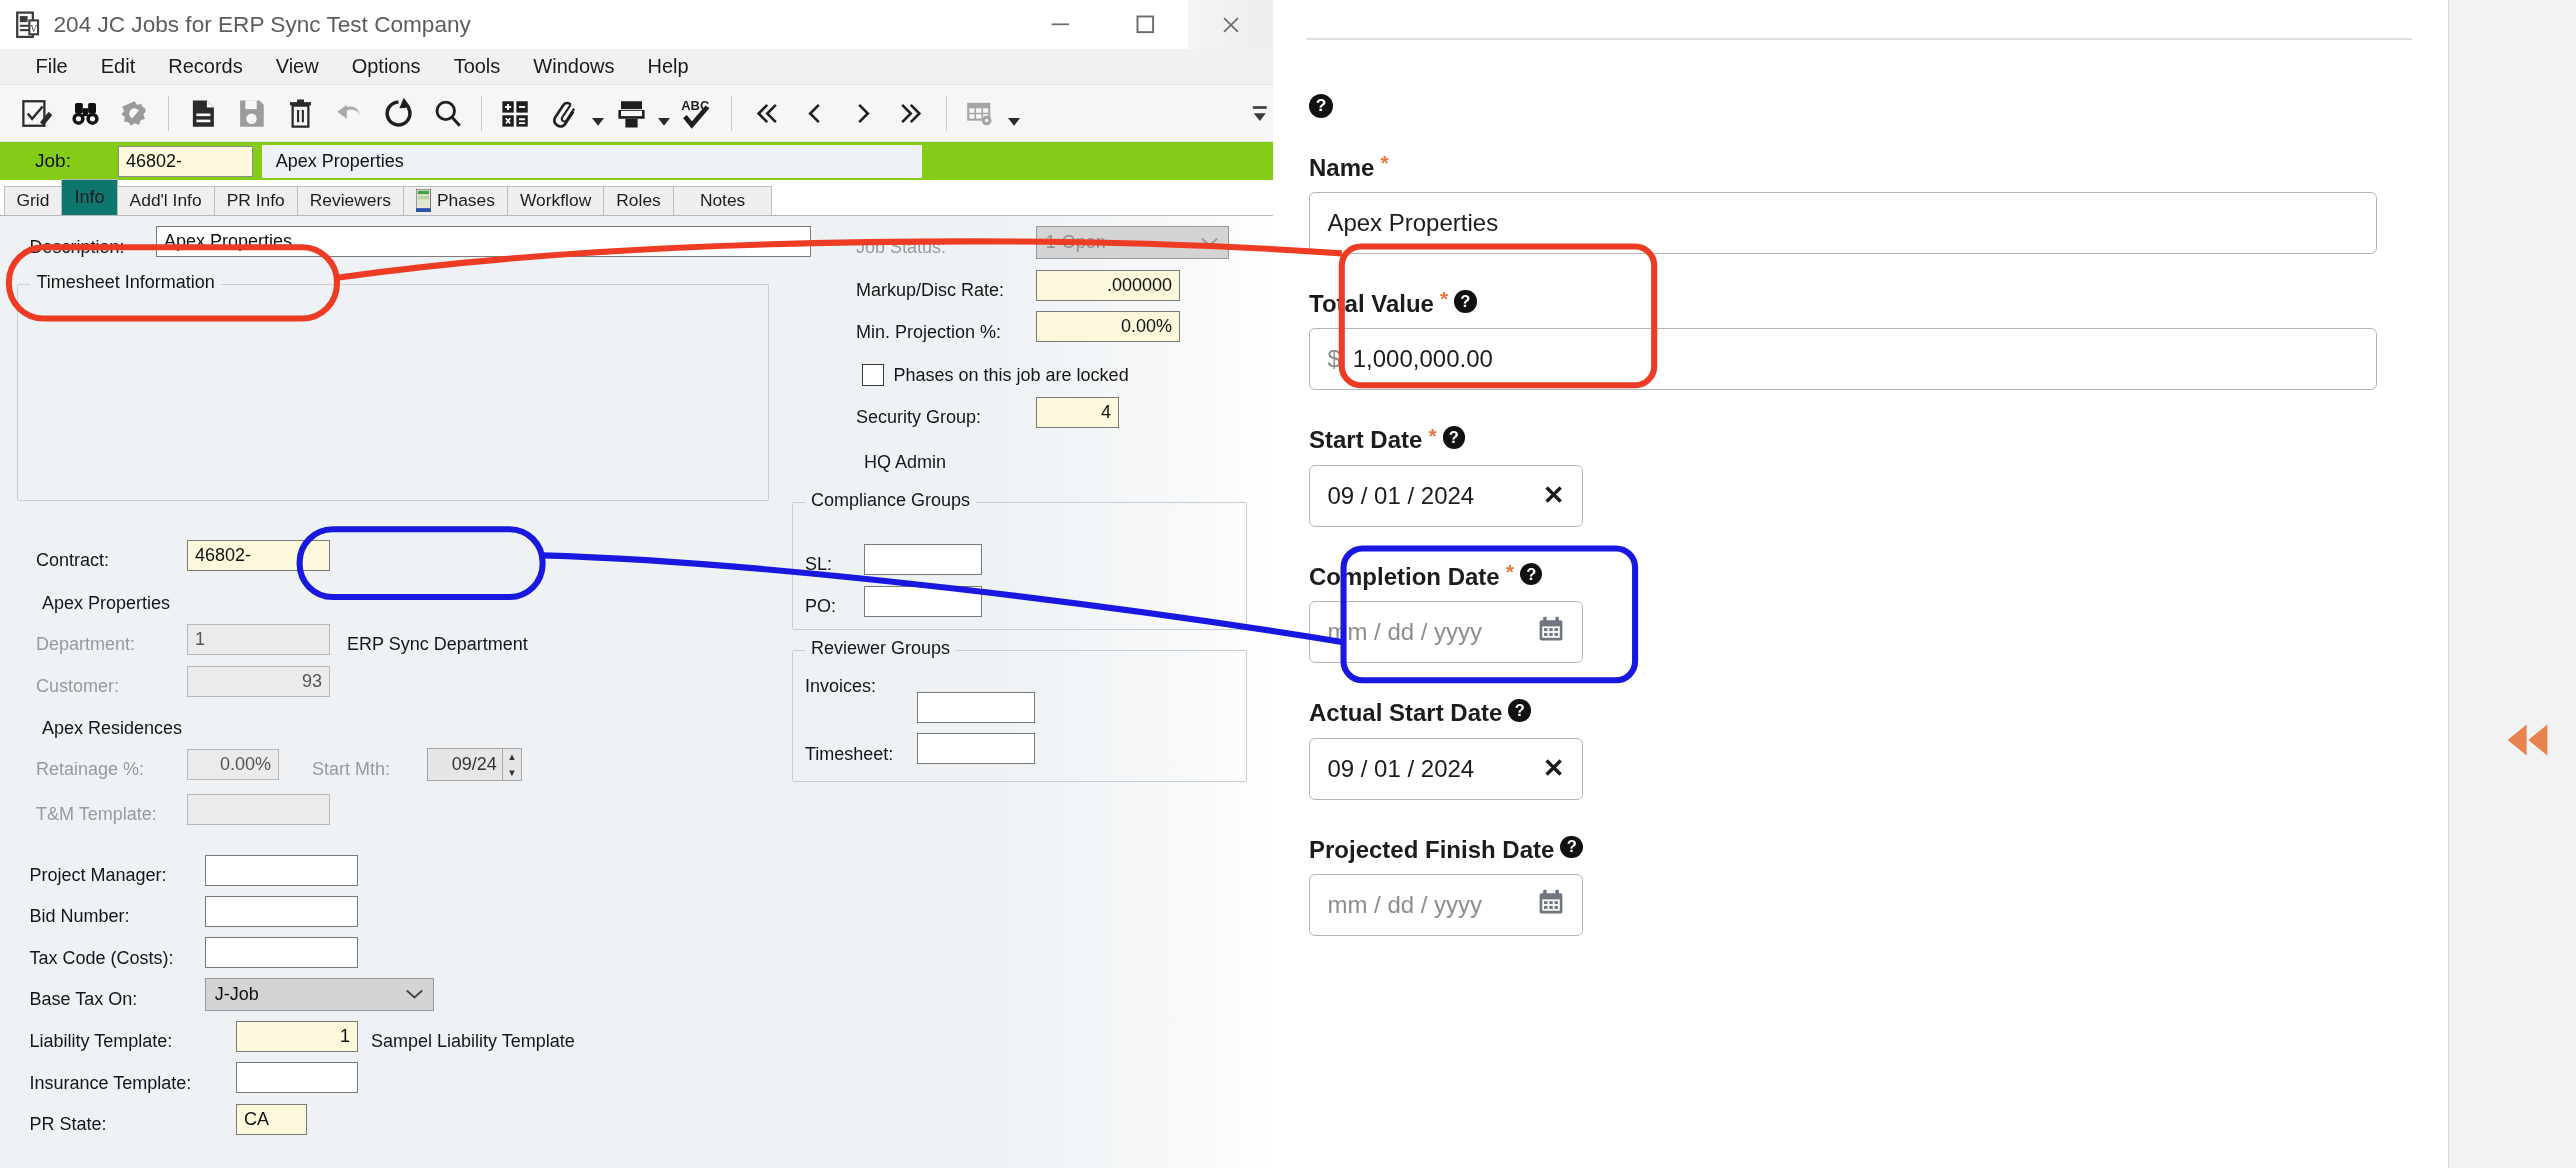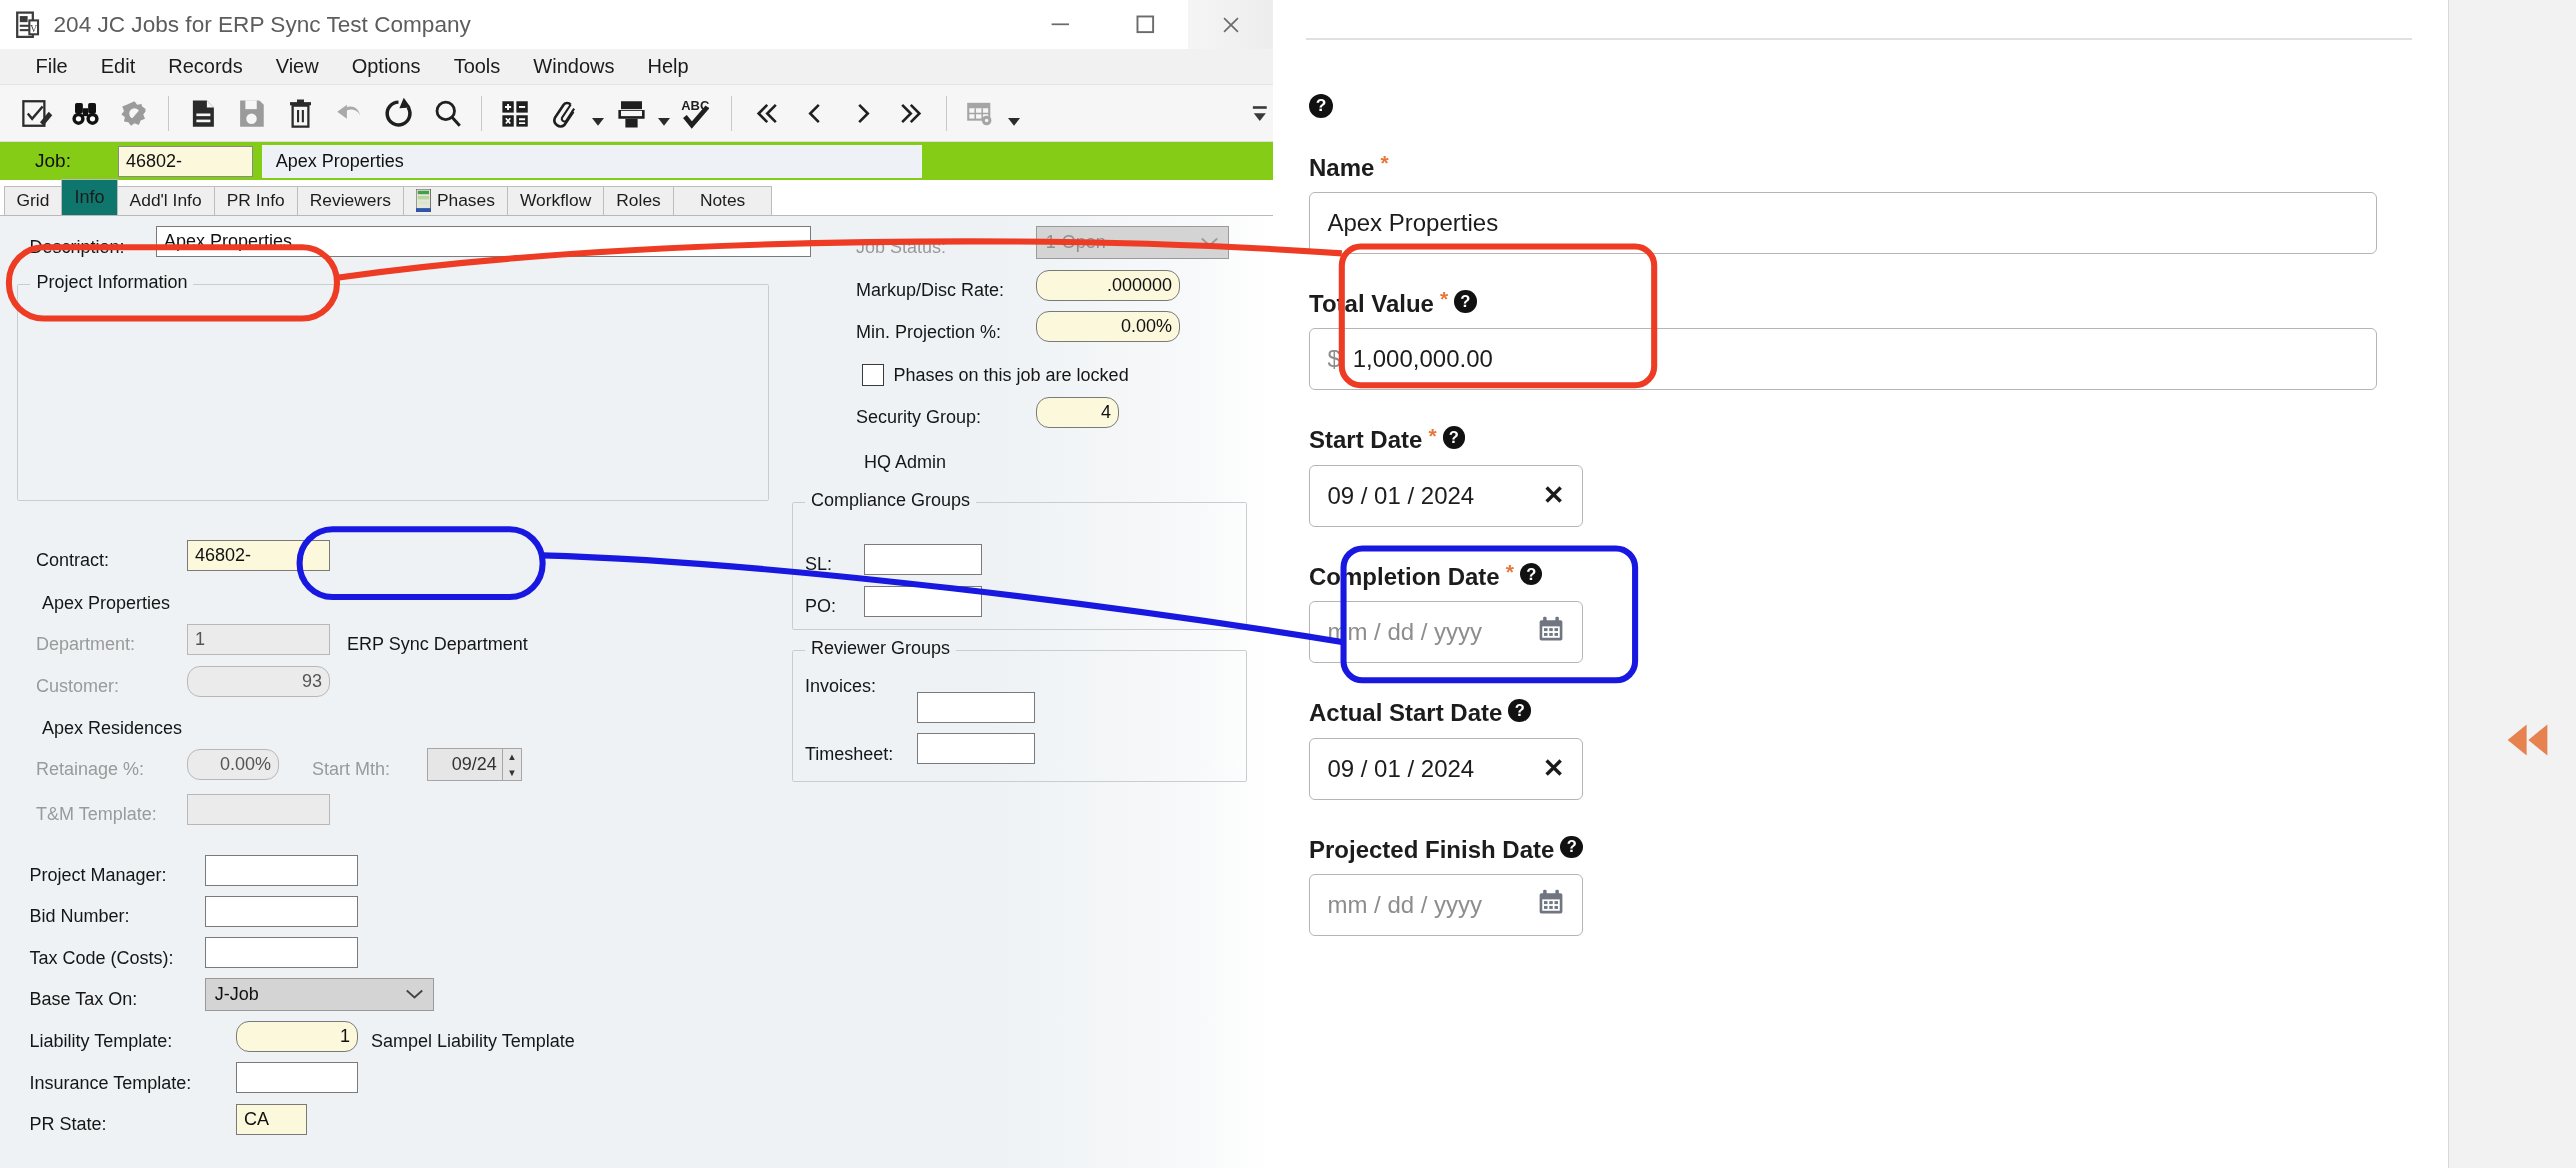--- a/index.html
+++ b/index.html
@@ -137,21 +137,21 @@
   .lbl { font-size: 18px; color: #161616; position: absolute; white-space: nowrap; }
   .lbl.dim { color: #9a9a9a; }
   .inp {
     position: absolute;
     background: #ffffff; border: 1.7px solid #7a7a7a;
     height: 31px; font-size: 18px; color: #111;
     display: flex; align-items: center; padding: 0 7px;
   }
   .inp.disabled { background: #ebebeb; border-color: #b8b8b8; color: #555; }
   .inp.yellow { background: #fbf8dc; }
-  .inp.right { justify-content: flex-end; border-radius: 13px; }
+  .inp.right { justify-content: flex-end; }
   .statictext { position: absolute; font-size: 18px; color: #161616; white-space: nowrap; }
 
   .groupbox {
     position: absolute;
     border: 0.9px solid #c8cdd2;
     border-radius: 1.7px;
   }
   .grouptitle {
     position: absolute;
     font-size: 18px; color: #161616;
@@ -515,21 +515,21 @@
           <span>Notes</span>
         </div>
     </div>
 
     <div class="formbody">
 
       <div class="lbl" style="left:29.5px; top:21px;">Description:</div>
       <div class="inp" style="left:156px; top:10.4px; width:655px;">Apex Properties</div>
 
       <div class="groupbox" style="left:17.4px; top:68px; width:752px; height:217px;">
-        <div class="grouptitle">Project Information</div>
+        <div class="grouptitle">Timesheet Information</div>
       </div>
       <div class="lbl" style="left:36px; top:334px;">Contract:</div>
       <div class="inp yellow" style="left:187px; top:324px; width:143px;">46802-</div>
       <div class="statictext" style="left:42px; top:377px;">Apex Properties</div>
 
       <div class="lbl dim" style="left:36px; top:418px;">Department:</div>
       <div class="inp disabled" style="left:187px; top:408px; width:143px;">1</div>
       <div class="statictext" style="left:347px; top:418px;">ERP Sync Department</div>
 
       <div class="lbl dim" style="left:36px; top:460px;">Customer:</div>

